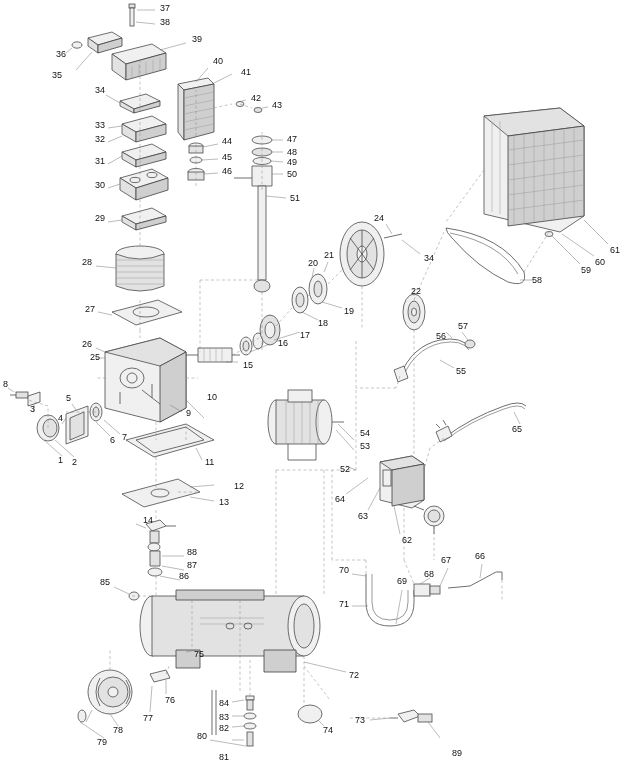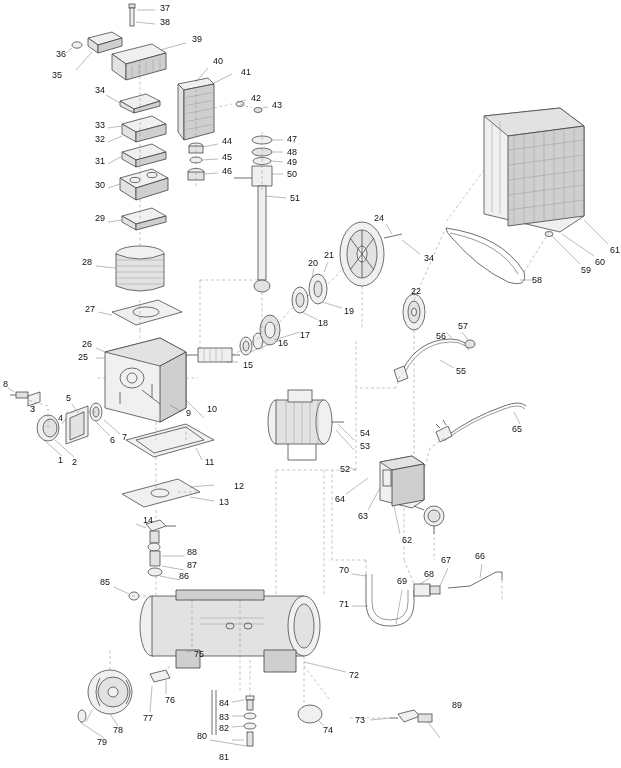--- a/index.html
+++ b/index.html
@@ -525,36 +525,36 @@
 
   <div class="callout" style="left:58px;  top:455px;">1</div>
   <div class="callout" style="left:72px;  top:457px;">2</div>
   <div class="callout" style="left:30px;  top:404px;">3</div>
   <div class="callout" style="left:58px;  top:413px;">4</div>
   <div class="callout" style="left:66px;  top:393px;">5</div>
   <div class="callout" style="left:110px; top:435px;">6</div>
   <div class="callout" style="left:122px; top:432px;">7</div>
   <div class="callout" style="left:3px;   top:379px;">8</div>
   <div class="callout" style="left:186px; top:408px;">9</div>
-  <div class="callout" style="left:207px; top:404px;">10</div>
+  <div class="callout" style="left:207px; top:392px;">10</div>
   <div class="callout" style="left:205px; top:457px;">11</div>
   <div class="callout" style="left:234px; top:481px;">12</div>
   <div class="callout" style="left:219px; top:497px;">13</div>
   <div class="callout" style="left:143px; top:515px;">14</div>
   <div class="callout" style="left:243px; top:360px;">15</div>
   <div class="callout" style="left:278px; top:338px;">16</div>
   <div class="callout" style="left:300px; top:330px;">17</div>
   <div class="callout" style="left:318px; top:318px;">18</div>
   <div class="callout" style="left:344px; top:306px;">19</div>
   <div class="callout" style="left:308px; top:258px;">20</div>
   <div class="callout" style="left:324px; top:250px;">21</div>
   <div class="callout" style="left:411px; top:286px;">22</div>
   <div class="callout" style="left:424px; top:253px;">34</div>
   <div class="callout" style="left:374px; top:213px;">24</div>
-  <div class="callout" style="left:78px;  top:352px;">25</div>
+  <div class="callout" style="left:90px;  top:352px;">25</div>
   <div class="callout" style="left:82px;  top:339px;">26</div>
   <div class="callout" style="left:85px;  top:304px;">27</div>
   <div class="callout" style="left:82px;  top:257px;">28</div>
   <div class="callout" style="left:95px;  top:213px;">29</div>
   <div class="callout" style="left:95px;  top:180px;">30</div>
   <div class="callout" style="left:95px;  top:156px;">31</div>
   <div class="callout" style="left:95px;  top:134px;">32</div>
   <div class="callout" style="left:95px;  top:120px;">33</div>
   <div class="callout" style="left:95px;  top:85px;">34</div>
   <div class="callout" style="left:52px;  top:70px;">35</div>
@@ -604,15 +604,15 @@
   <div class="callout" style="left:97px;  top:737px;">79</div>
   <div class="callout" style="left:197px; top:731px;">80</div>
   <div class="callout" style="left:219px; top:734px;margin-top:18px;">81</div>
   <div class="callout" style="left:219px; top:723px;">82</div>
   <div class="callout" style="left:219px; top:712px;">83</div>
   <div class="callout" style="left:219px; top:698px;">84</div>
   <div class="callout" style="left:100px; top:577px;">85</div>
   <div class="callout" style="left:179px; top:571px;">86</div>
   <div class="callout" style="left:187px; top:560px;">87</div>
   <div class="callout" style="left:187px; top:547px;">88</div>
-  <div class="callout" style="left:440px; top:700px;padding-left:12px;">89</div>
+  <div class="callout" style="left:440px; top:748px;padding-left:12px;">89</div>
 
 </div>
 
 </body></html>

